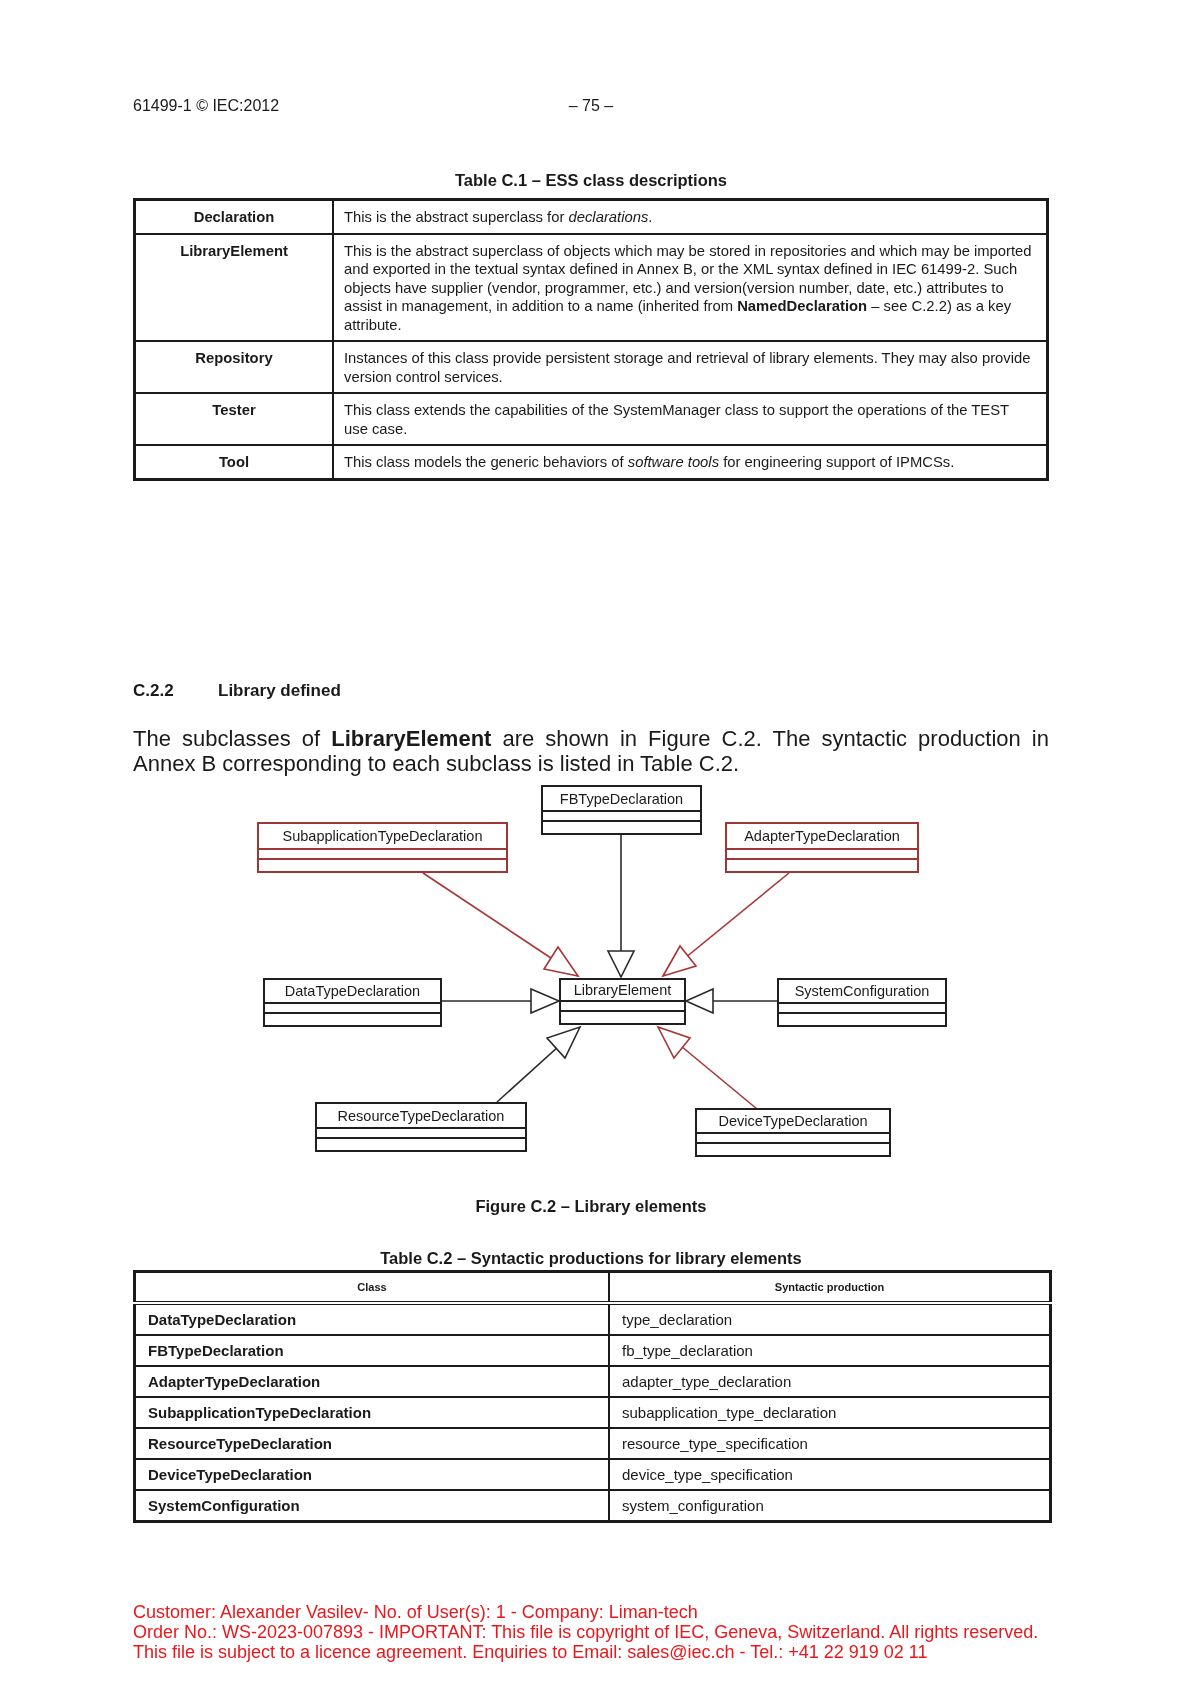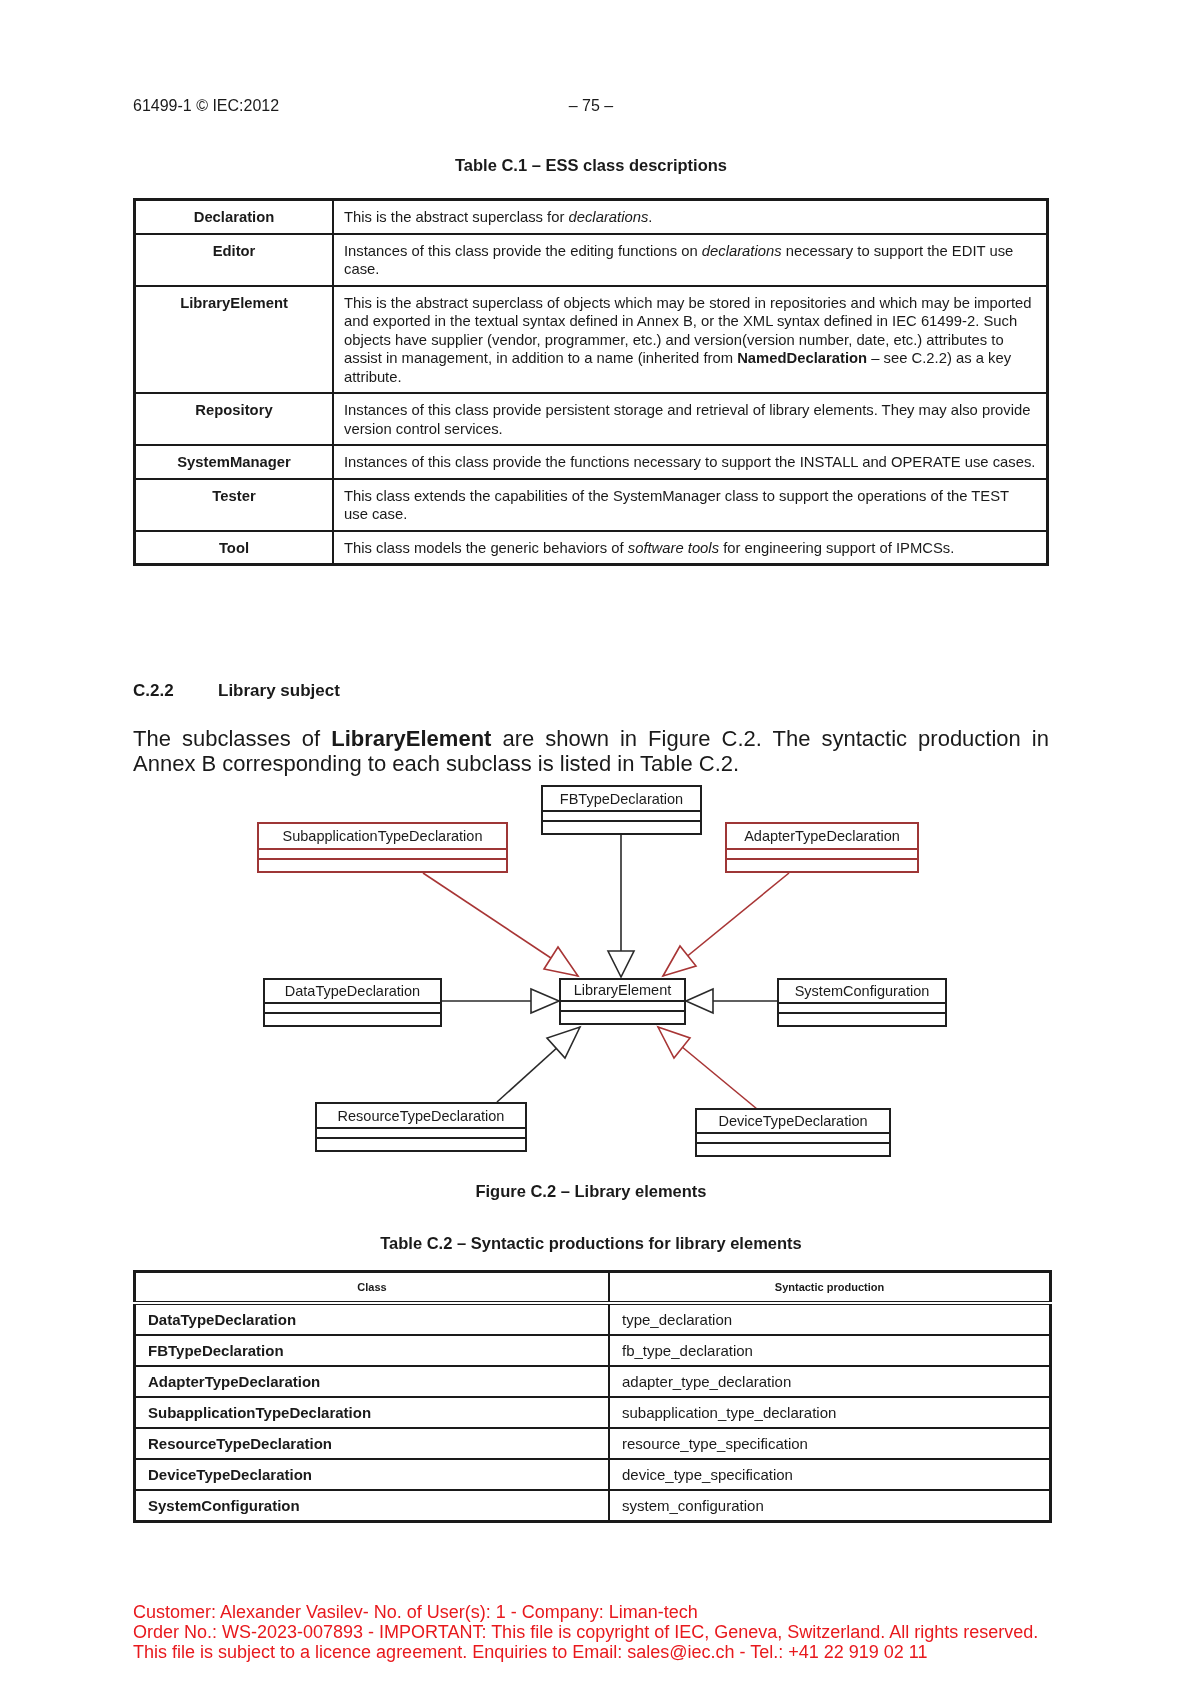--- a/index.html
+++ b/index.html
@@ -4,21 +4,21 @@
 <style>
   html,body{margin:0;padding:0;background:#ffffff;}
   .page{position:relative;width:1191px;height:1685px;background:#ffffff;overflow:hidden;
         font-family:"Liberation Sans",sans-serif;color:#1a1a1a;}
   .content{position:absolute;left:133px;width:916px;}
   
   .hdr{top:97px;display:flex;font-size:16px;}
   .hdr .left{width:33%;}
   .hdr .mid{width:34%;text-align:center;}
   
-  .tbl-title{position:absolute;left:133px;width:916px;text-align:center;font-weight:bold;font-size:16.5px;}
+  .tbl-title{position:absolute;left:133px;width:916px;text-align:center;font-weight:bold;font-size:16.5px;margin-top:15px;}
   
   table{border-collapse:collapse;border-radius:24px;}
   .tc1{position:absolute;left:133px;top:198px;width:916px;border:3px solid #1a1a1a;
        font-size:14.8px;line-height:18.5px;}
   .tc1 td{border:2px solid #1a1a1a;vertical-align:top;padding:7px 10px 6px 10px;}
   .tc1 td.cname{width:176px;text-align:center;font-weight:bold;}
   
   .sec{top:681px;font-weight:bold;font-size:17px;}
   .sec .num{display:inline-block;width:85px;}
   .para{top:726px;font-size:22px;line-height:25px;}
@@ -54,48 +54,40 @@
 
   <div class="tbl-title" style="top:156px">Table C.1 – ESS class descriptions</div>
 
   <table class="tc1">
     <tbody id="c1-body">
         <tr>
           <td class="cname">Declaration</td>
           <td><span>This is the abstract superclass for </span><span class="i">declarations</span><span>.</span></td>
         </tr>
         <tr>
-          <td class="cname">Editor</td>
-          <td><span>Instances of this class provide the editing functions on </span><span class="i">declarations</span><span> necessary to support the EDIT use case.</span></td>
-        </tr>
-        <tr>
           <td class="cname">LibraryElement</td>
           <td><span>This is the abstract superclass of objects which may be stored in repositories and which may be imported and exported in the textual syntax defined in Annex B, or the XML syntax defined in IEC 61499-2. Such objects have supplier (vendor, programmer, etc.) and version(version number, date, etc.) attributes to assist in management, in addition to a name (inherited from </span><span class="b">NamedDeclaration</span><span> – see C.2.2) as a key attribute.</span></td>
         </tr>
         <tr>
           <td class="cname">Repository</td>
           <td><span>Instances of this class provide persistent storage and retrieval of library elements. They may also provide version control services.</span></td>
         </tr>
         <tr>
-          <td class="cname">SystemManager</td>
-          <td><span>Instances of this class provide the functions necessary to support the INSTALL and OPERATE use cases.</span></td>
-        </tr>
-        <tr>
           <td class="cname">Tester</td>
           <td><span>This class extends the capabilities of the SystemManager class to support the operations of the TEST use case.</span></td>
         </tr>
         <tr>
           <td class="cname">Tool</td>
           <td><span>This class models the generic behaviors of </span><span class="i">software tools</span><span> for engineering support of IPMCSs.</span></td>
         </tr>
       </tbody>
   </table>
 
   <div class="content sec">
-    <span class="num">C.2.2</span><span>Library subject</span>
+    <span class="num">C.2.2</span><span>Library defined</span>
   </div>
 
   <div class="content para">
     <div class="j" id="para-line1"><span>The subclasses of </span><span class="b">LibraryElement</span><span> are shown in Figure C.2. The syntactic production in</span></div>
     <div id="para-line2"><span>Annex B corresponding to each subclass is listed in Table C.2.</span></div>
   </div>
 
   <svg class="wires" viewBox="0 0 1191 1685">
 
     <line x1="621" y1="835" x2="621" y2="977" stroke="#2a2a2a" stroke-width="1.6"></line>

